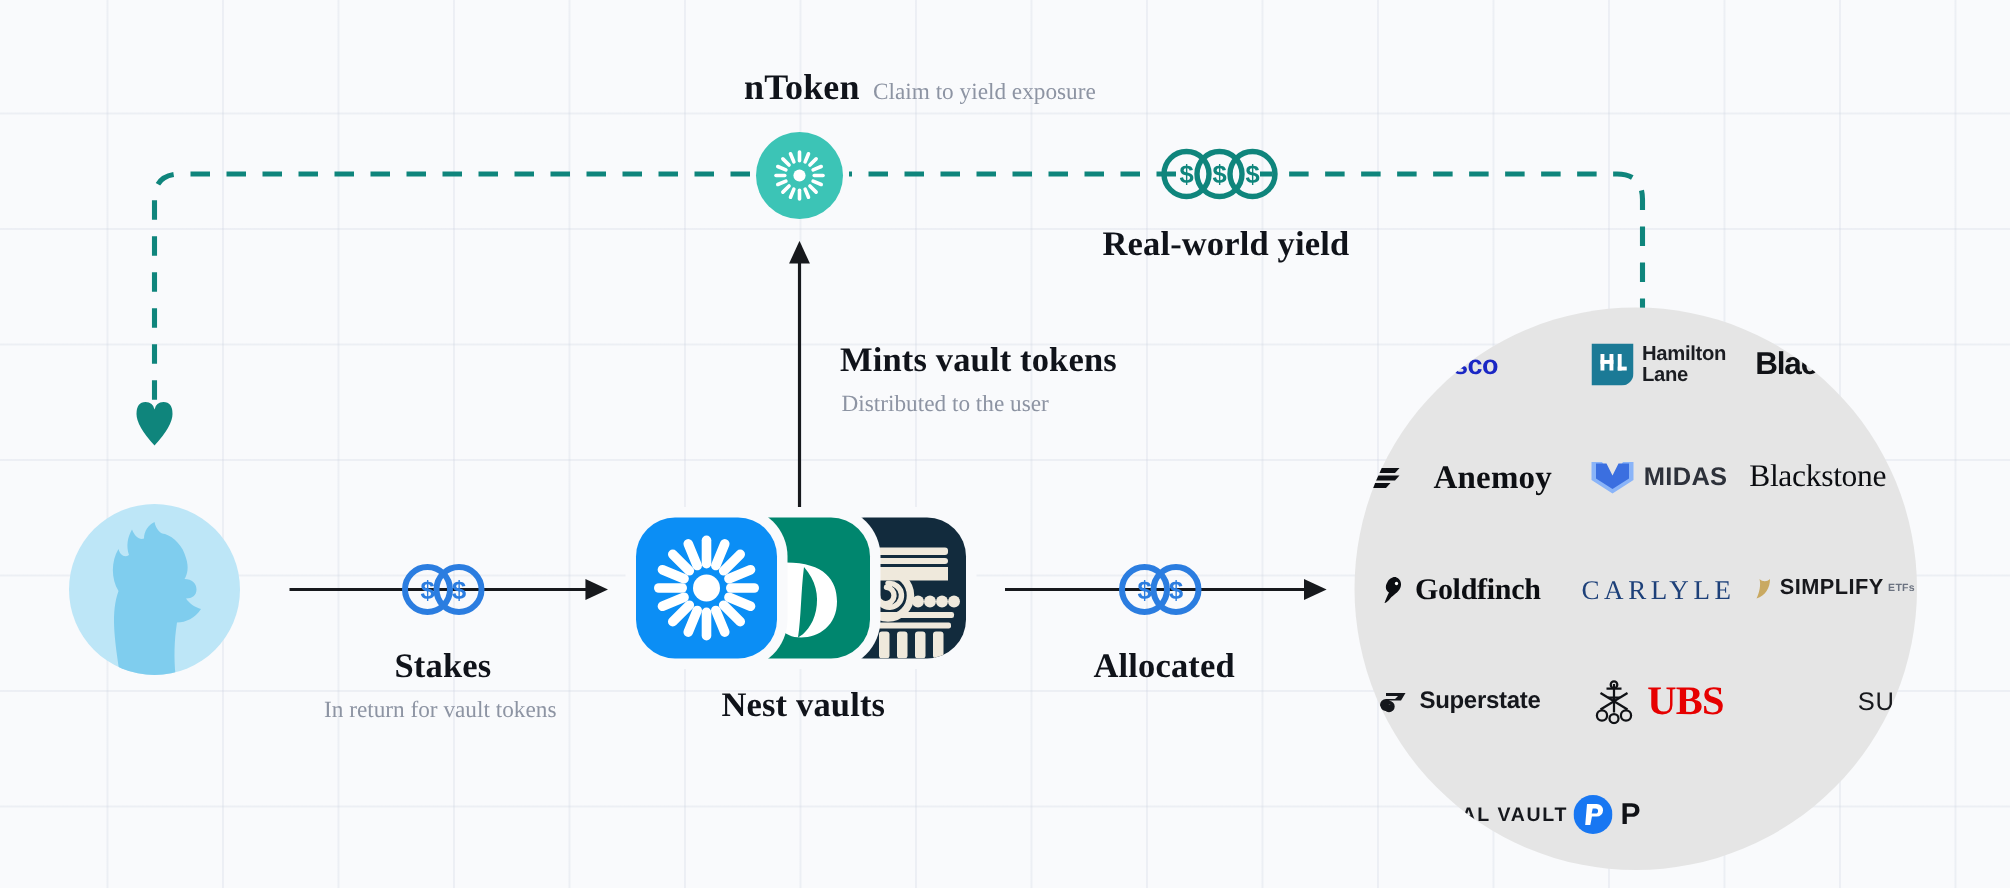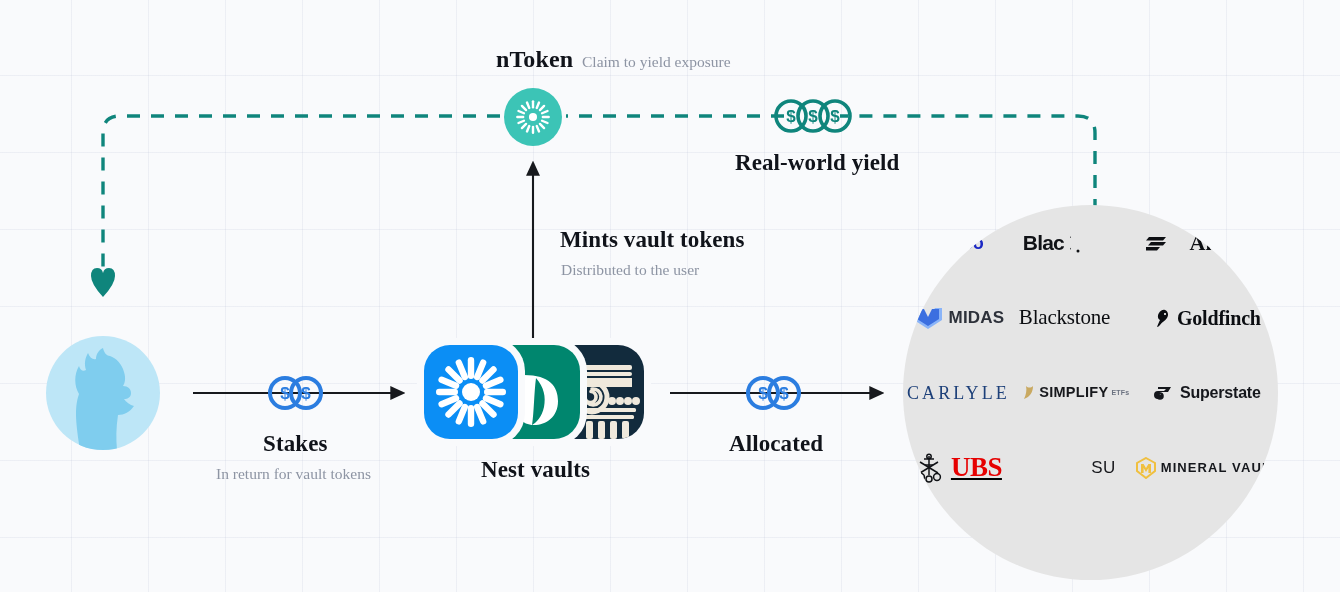--- a/index.html
+++ b/index.html
@@ -325,20 +325,34 @@
 
   <div id="partner-circle">
     <div id="partner-grid">
 
       <div class="logo-cell">
         <svg width="14" height="14" viewBox="0 0 14 14">
           <path d="M1 10 L7 2 L13 10 Z" fill="#1a27c4"></path>
         </svg>
         <span class="logo-text lg-invesco">sco</span>
       </div>
+      <div class="logo-cell">
+        <svg width="28" height="28" viewBox="0 0 28 28">
+          <path d="M0 0 h28 v20 a8 8 0 0 1 -8 8 h-20 z" fill="#1b7a96"></path>
+          <g fill="#ffffff">
+            <rect x="6" y="7" width="2.6" height="11"></rect>
+            <rect x="12" y="7" width="2.6" height="11"></rect>
+            <rect x="6" y="11" width="8.6" height="2.6"></rect>
+            <rect x="17.5" y="7" width="2.6" height="11"></rect>
+            <rect x="17.5" y="15.4" width="6" height="2.6"></rect>
+          </g>
+        </svg>
+        <span class="logo-text lg-hamilton" style="white-space:pre;">Hamilton
+Lane</span>
+      </div>
       <div class="logo-cell" style="justify-content:flex-start; padding-left:6px;">
         <span class="logo-text lg-blackrock-cut">Blac</span>
         <svg width="10" height="22" viewBox="0 0 10 22">
           <path d="M0 4 a8 8 0 0 0 0 14" fill="none" stroke="#101216" stroke-width="3.6"></path>
           <circle cx="8" cy="19" r="1.5" fill="#101216"></circle>
         </svg>
       </div>
 
       <div class="logo-cell">
         <svg width="22" height="18" viewBox="0 0 22 18">
@@ -379,21 +393,21 @@
         <span class="logo-text lg-simplify">SIMPLIFY</span>
         <span class="logo-text lg-simplify-sub">ETFs</span>
       </div>
       <div class="logo-cell">
         <svg width="20" height="16" viewBox="0 0 20 16">
           <path d="M4 2 h13 l-3 5 h-7 a1.5 1.5 0 0 0 0 3 h2 l-2 4 h-3 a4 4 0 0 1 0 -8 h6 l2 -2 h-8 z" fill="#15171c"></path>
           <circle cx="6" cy="11" r="2.6" fill="none" stroke="#15171c" stroke-width="2.4"></circle>
         </svg>
         <span class="logo-text lg-superstate">Superstate</span>
       </div>
-      <div class="logo-cell" style="gap:8px;text-decoration:underline;">
+      <div class="logo-cell" style="gap:8px;">
         <svg width="28" height="30" viewBox="0 0 28 30">
           <g stroke="#101216" stroke-width="1.5" fill="none">
             <line x1="14" y1="3" x2="14" y2="22"></line>
             <line x1="5" y1="9" x2="23" y2="20"></line>
             <line x1="23" y1="9" x2="5" y2="20"></line>
             <line x1="9" y1="6" x2="19" y2="6"></line>
             <line x1="10" y1="12" x2="18" y2="12"></line>
             <circle cx="14" cy="3.5" r="2.2"></circle>
             <circle cx="6" cy="24" r="3.4"></circle>
             <circle cx="22" cy="24" r="3.4"></circle>

